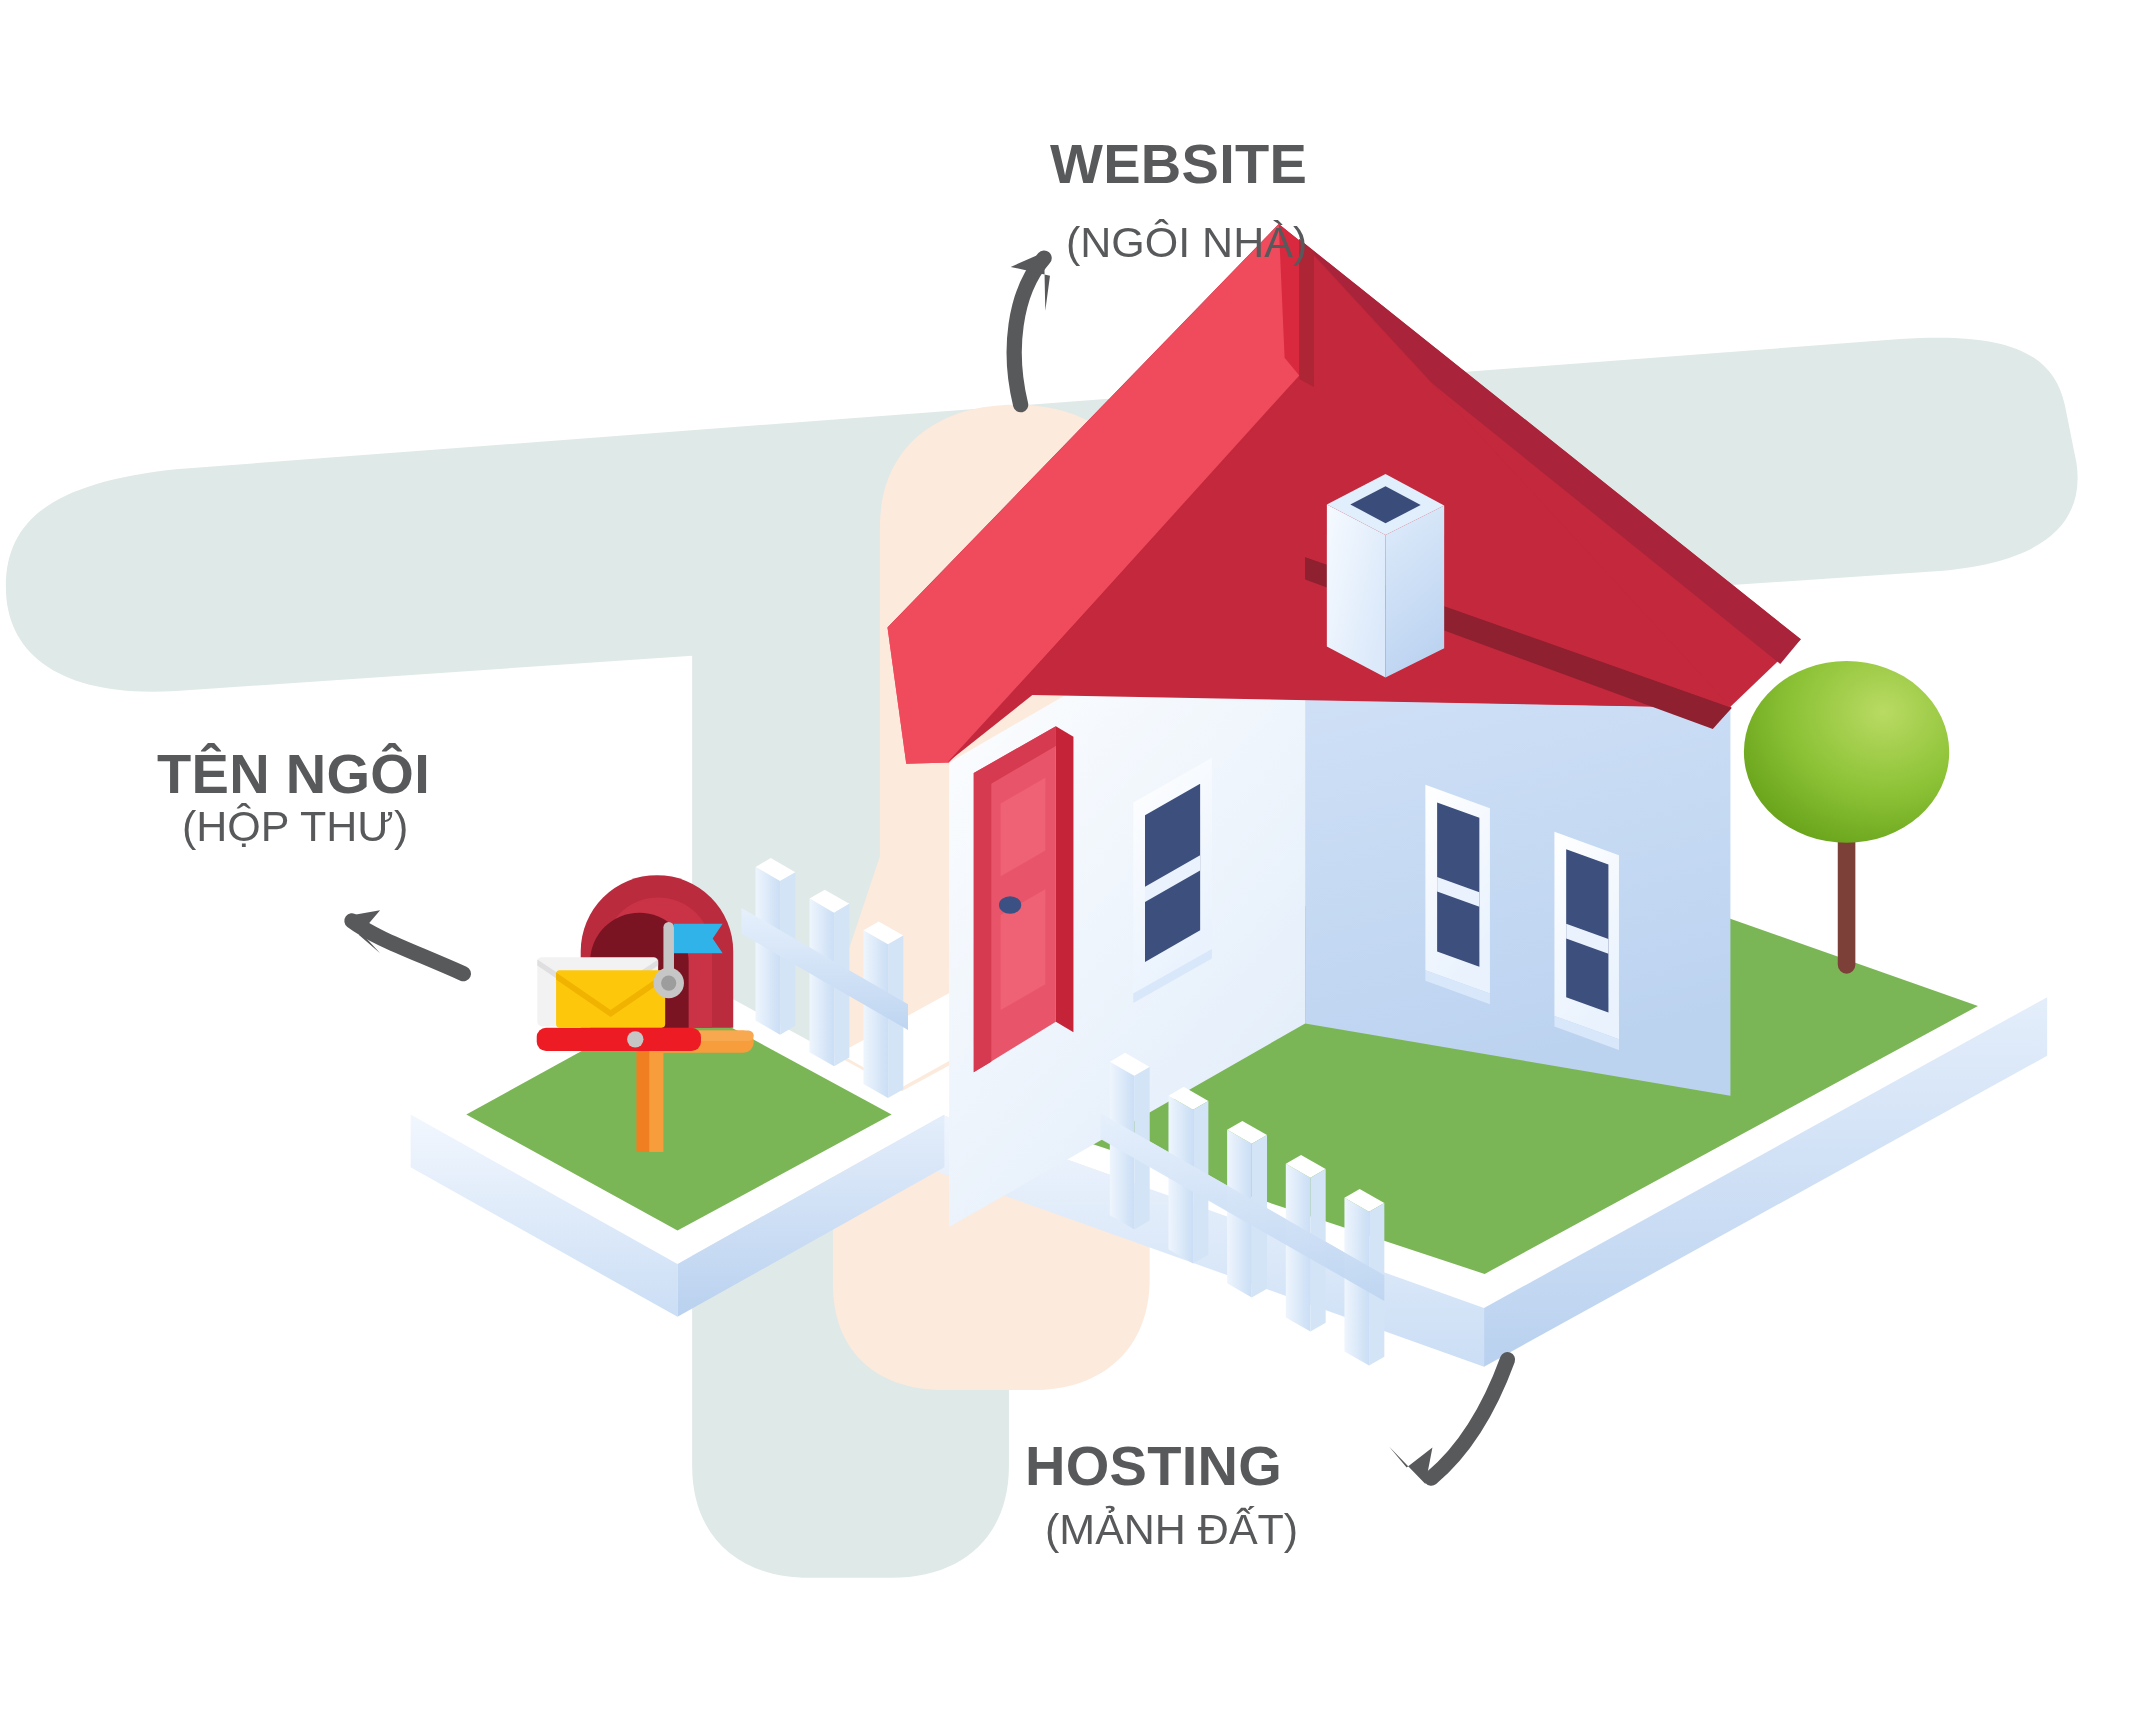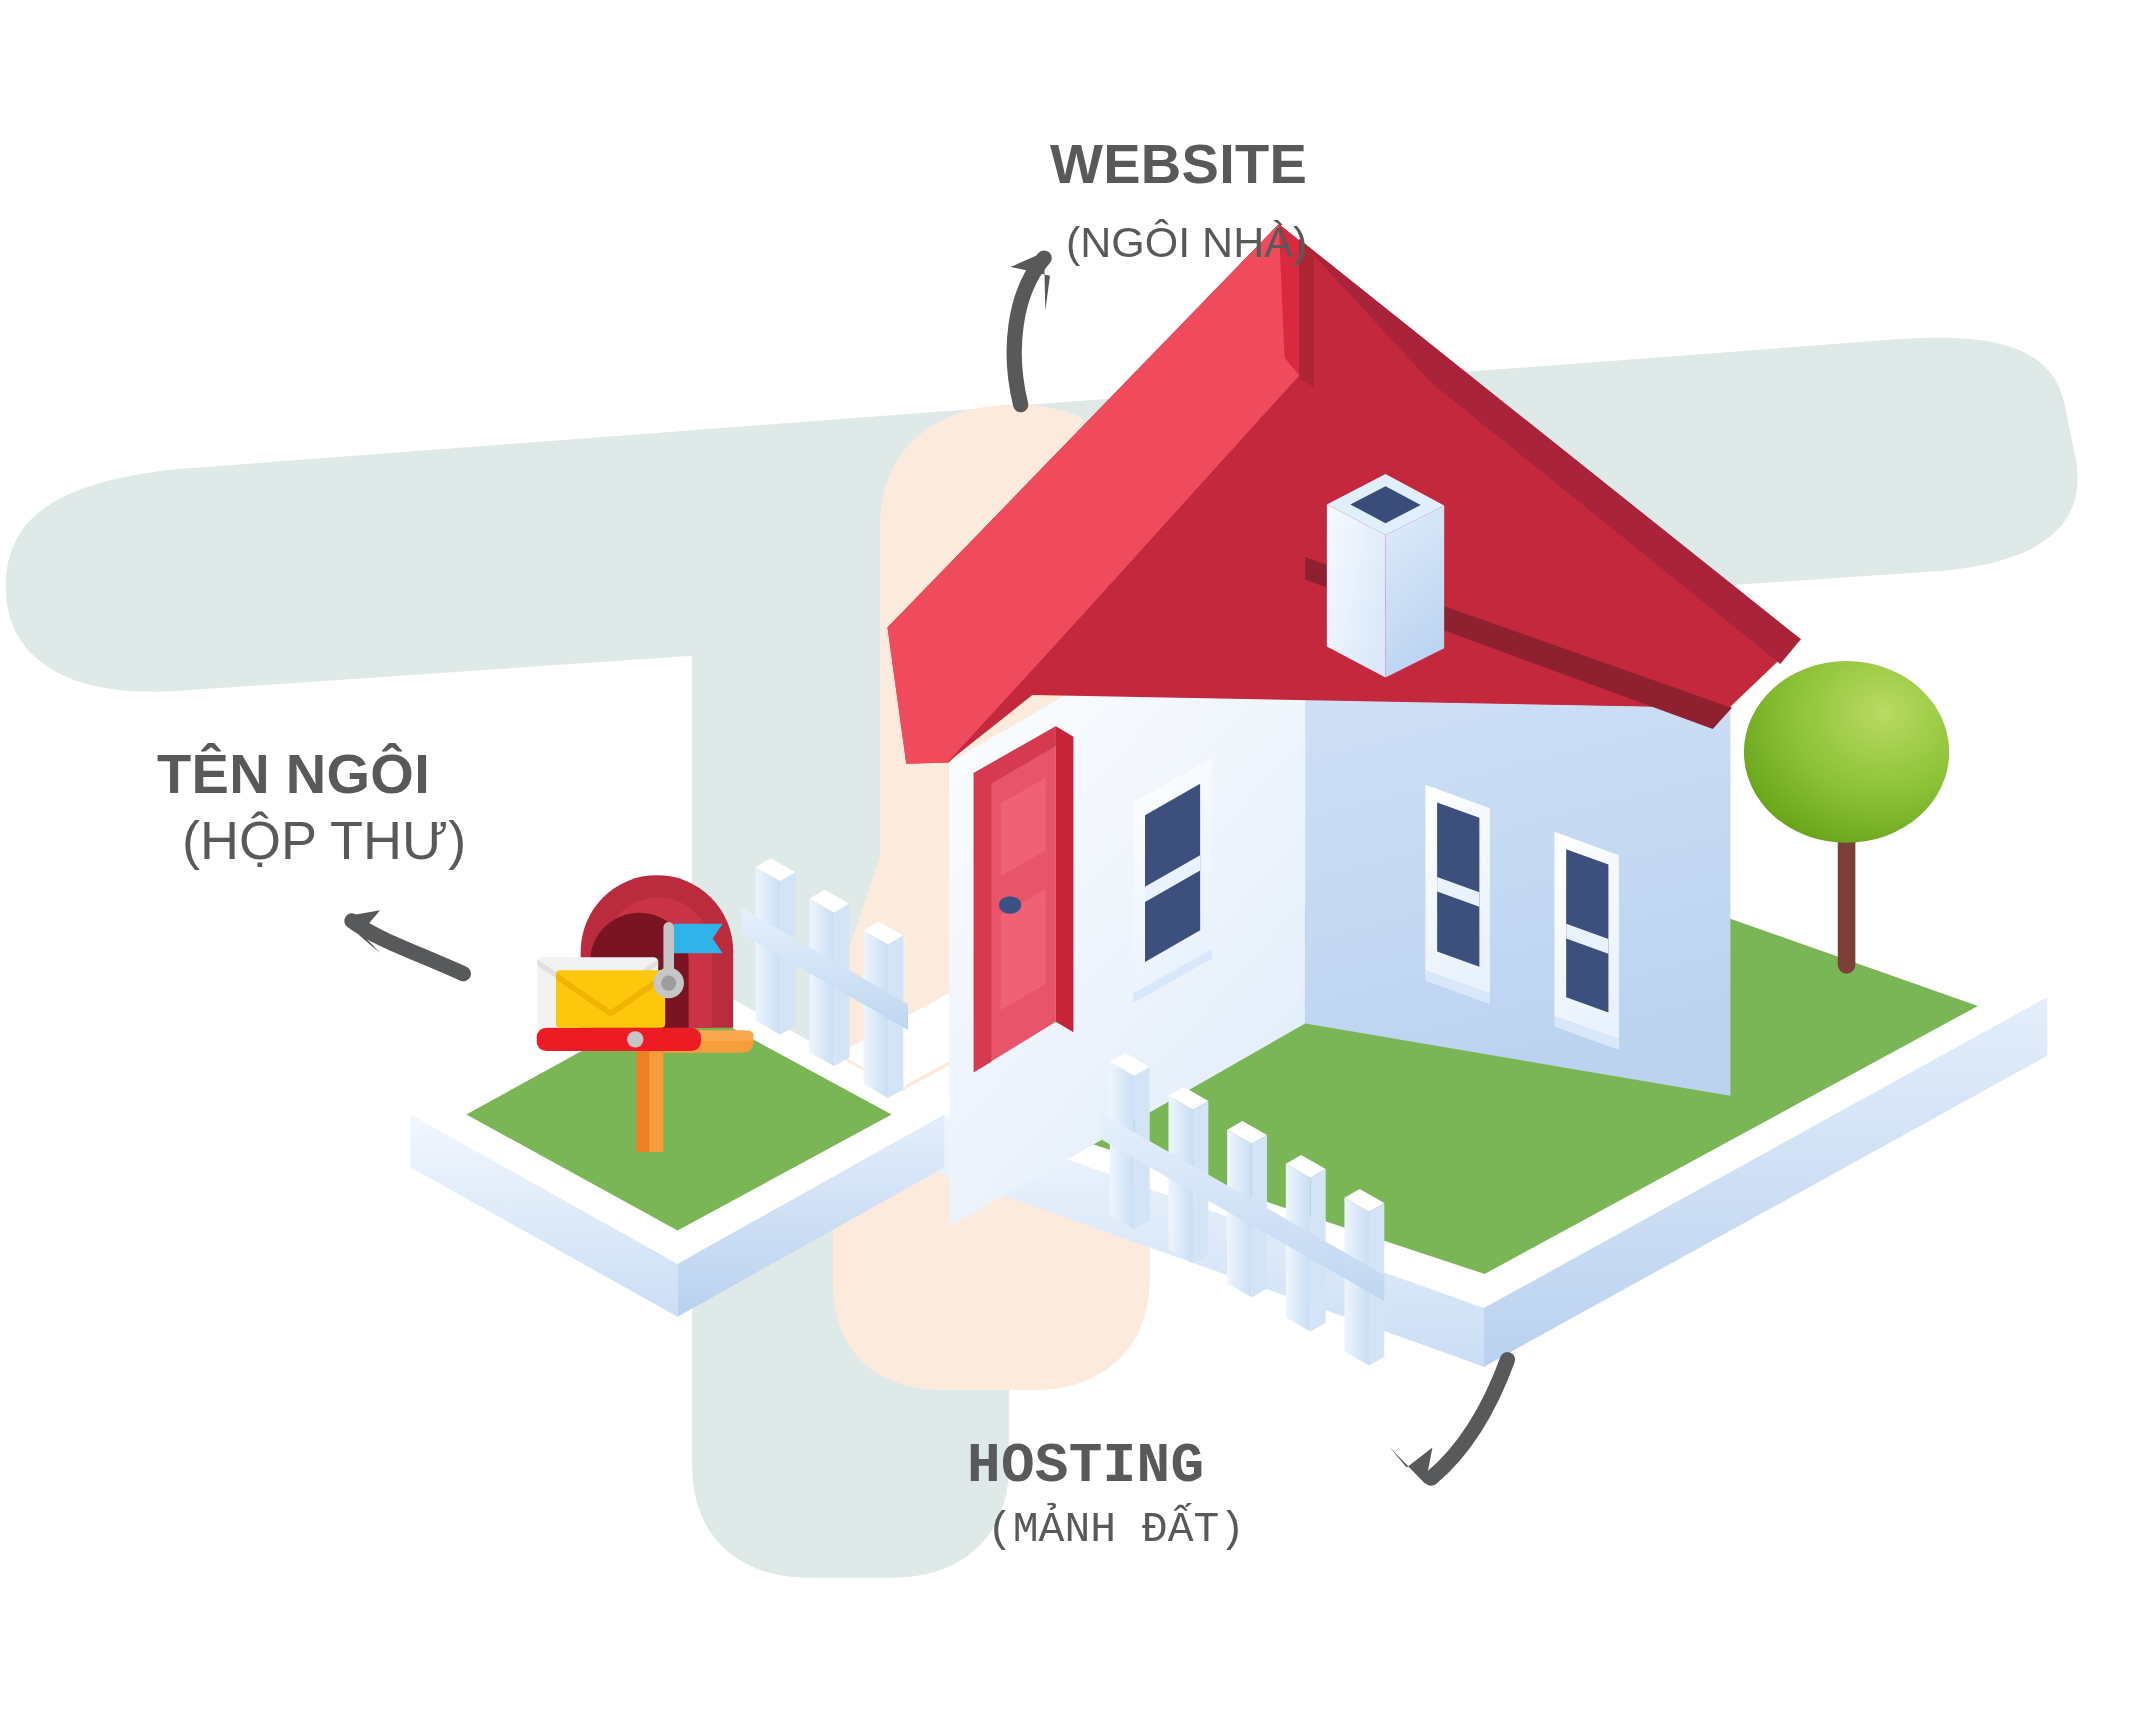--- a/index.html
+++ b/index.html
@@ -49,29 +49,28 @@
   #label-website .label-sub   { font-size: 43px; margin-top: 29px; }
 
   
   #label-tenmien {
     left: 157px;
     top: 746px;
     font-size: 0;
     text-align: left;
   }
   #label-tenmien .label-title { font-size: 56px; }
-  #label-tenmien .label-sub   { font-size: 54px; margin-top: 11px; margin-left: 25px; }
+  #label-tenmien .label-sub   { font-size: 43px; margin-top: 3px; margin-left: 25px; }
 
   
   #label-hosting {
-    left: 967px;
+    left: 1025px;
     top: 1438px;
     font-size: 0;
     text-align: left;
-    font-family: Liberation Mono, monospace;
   }
   #label-hosting .label-title { font-size: 56px; }
   #label-hosting .label-sub   { font-size: 43px; margin-top: 14px; margin-left: 20px; }
 </style>
 </head>
 <body>
 
 <div id="stage">
 
   <svg id="scene" viewBox="0 0 3667 2929" preserveAspectRatio="none">

